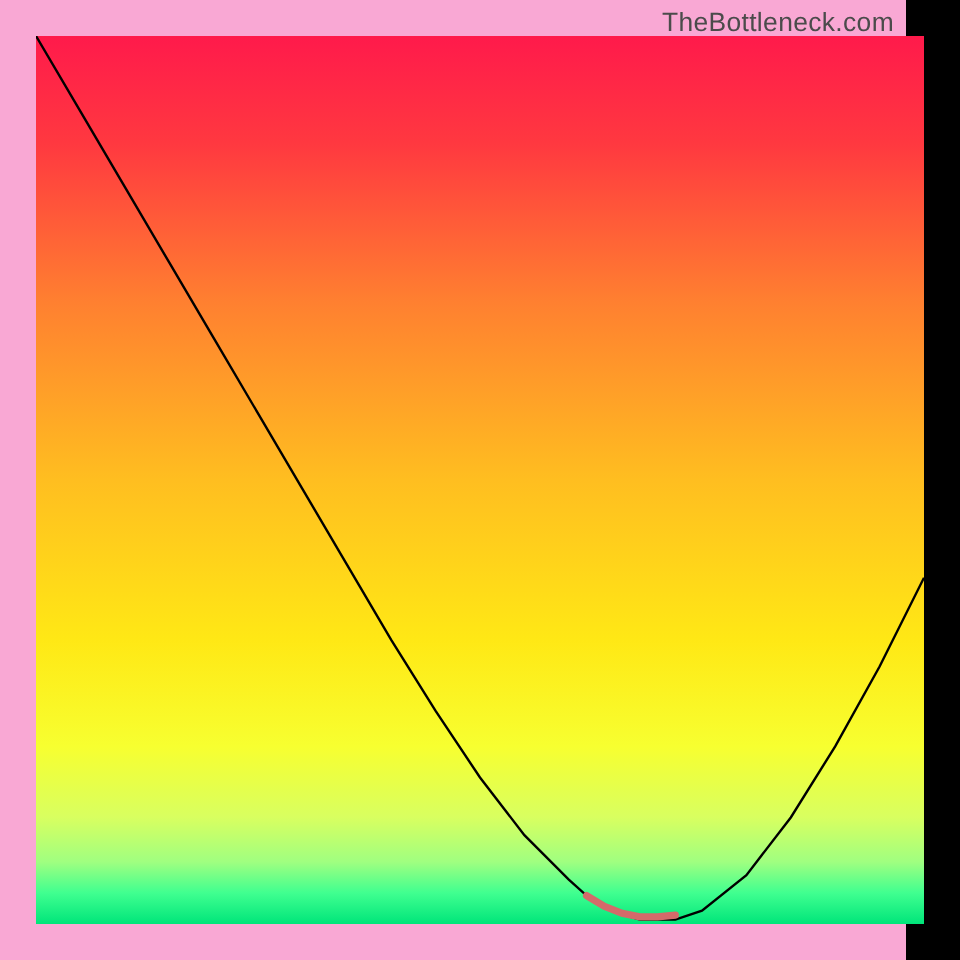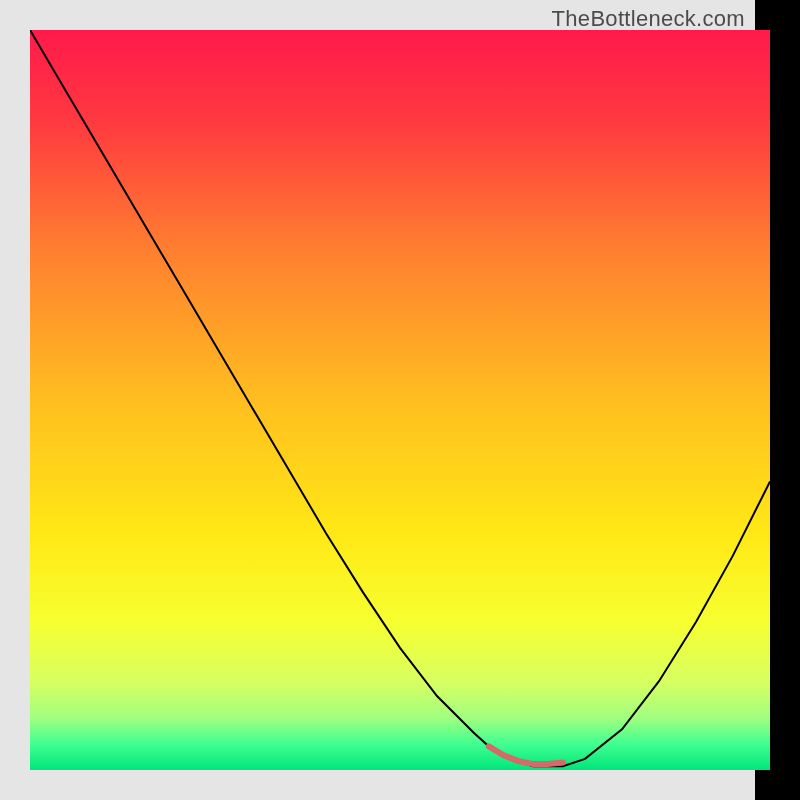--- a/index.html
+++ b/index.html
@@ -8,21 +8,21 @@
     width: 800px;
     height: 800px;
     background: #000;
     overflow: hidden;
     font-family: Arial, Helvetica, sans-serif;
   }
   .container {
     position: relative;
     width: 755px;
     height: 800px;
-    background: #e5e5e5;
+    background: #f9a8d4;
   }
   .watermark {
     position: absolute;
     top: 6px;
     right: 10px;
     color: #4b4b4b;
     font-size: 22px;
     font-weight: 500;
     letter-spacing: 0.3px;
     z-index: 10;

